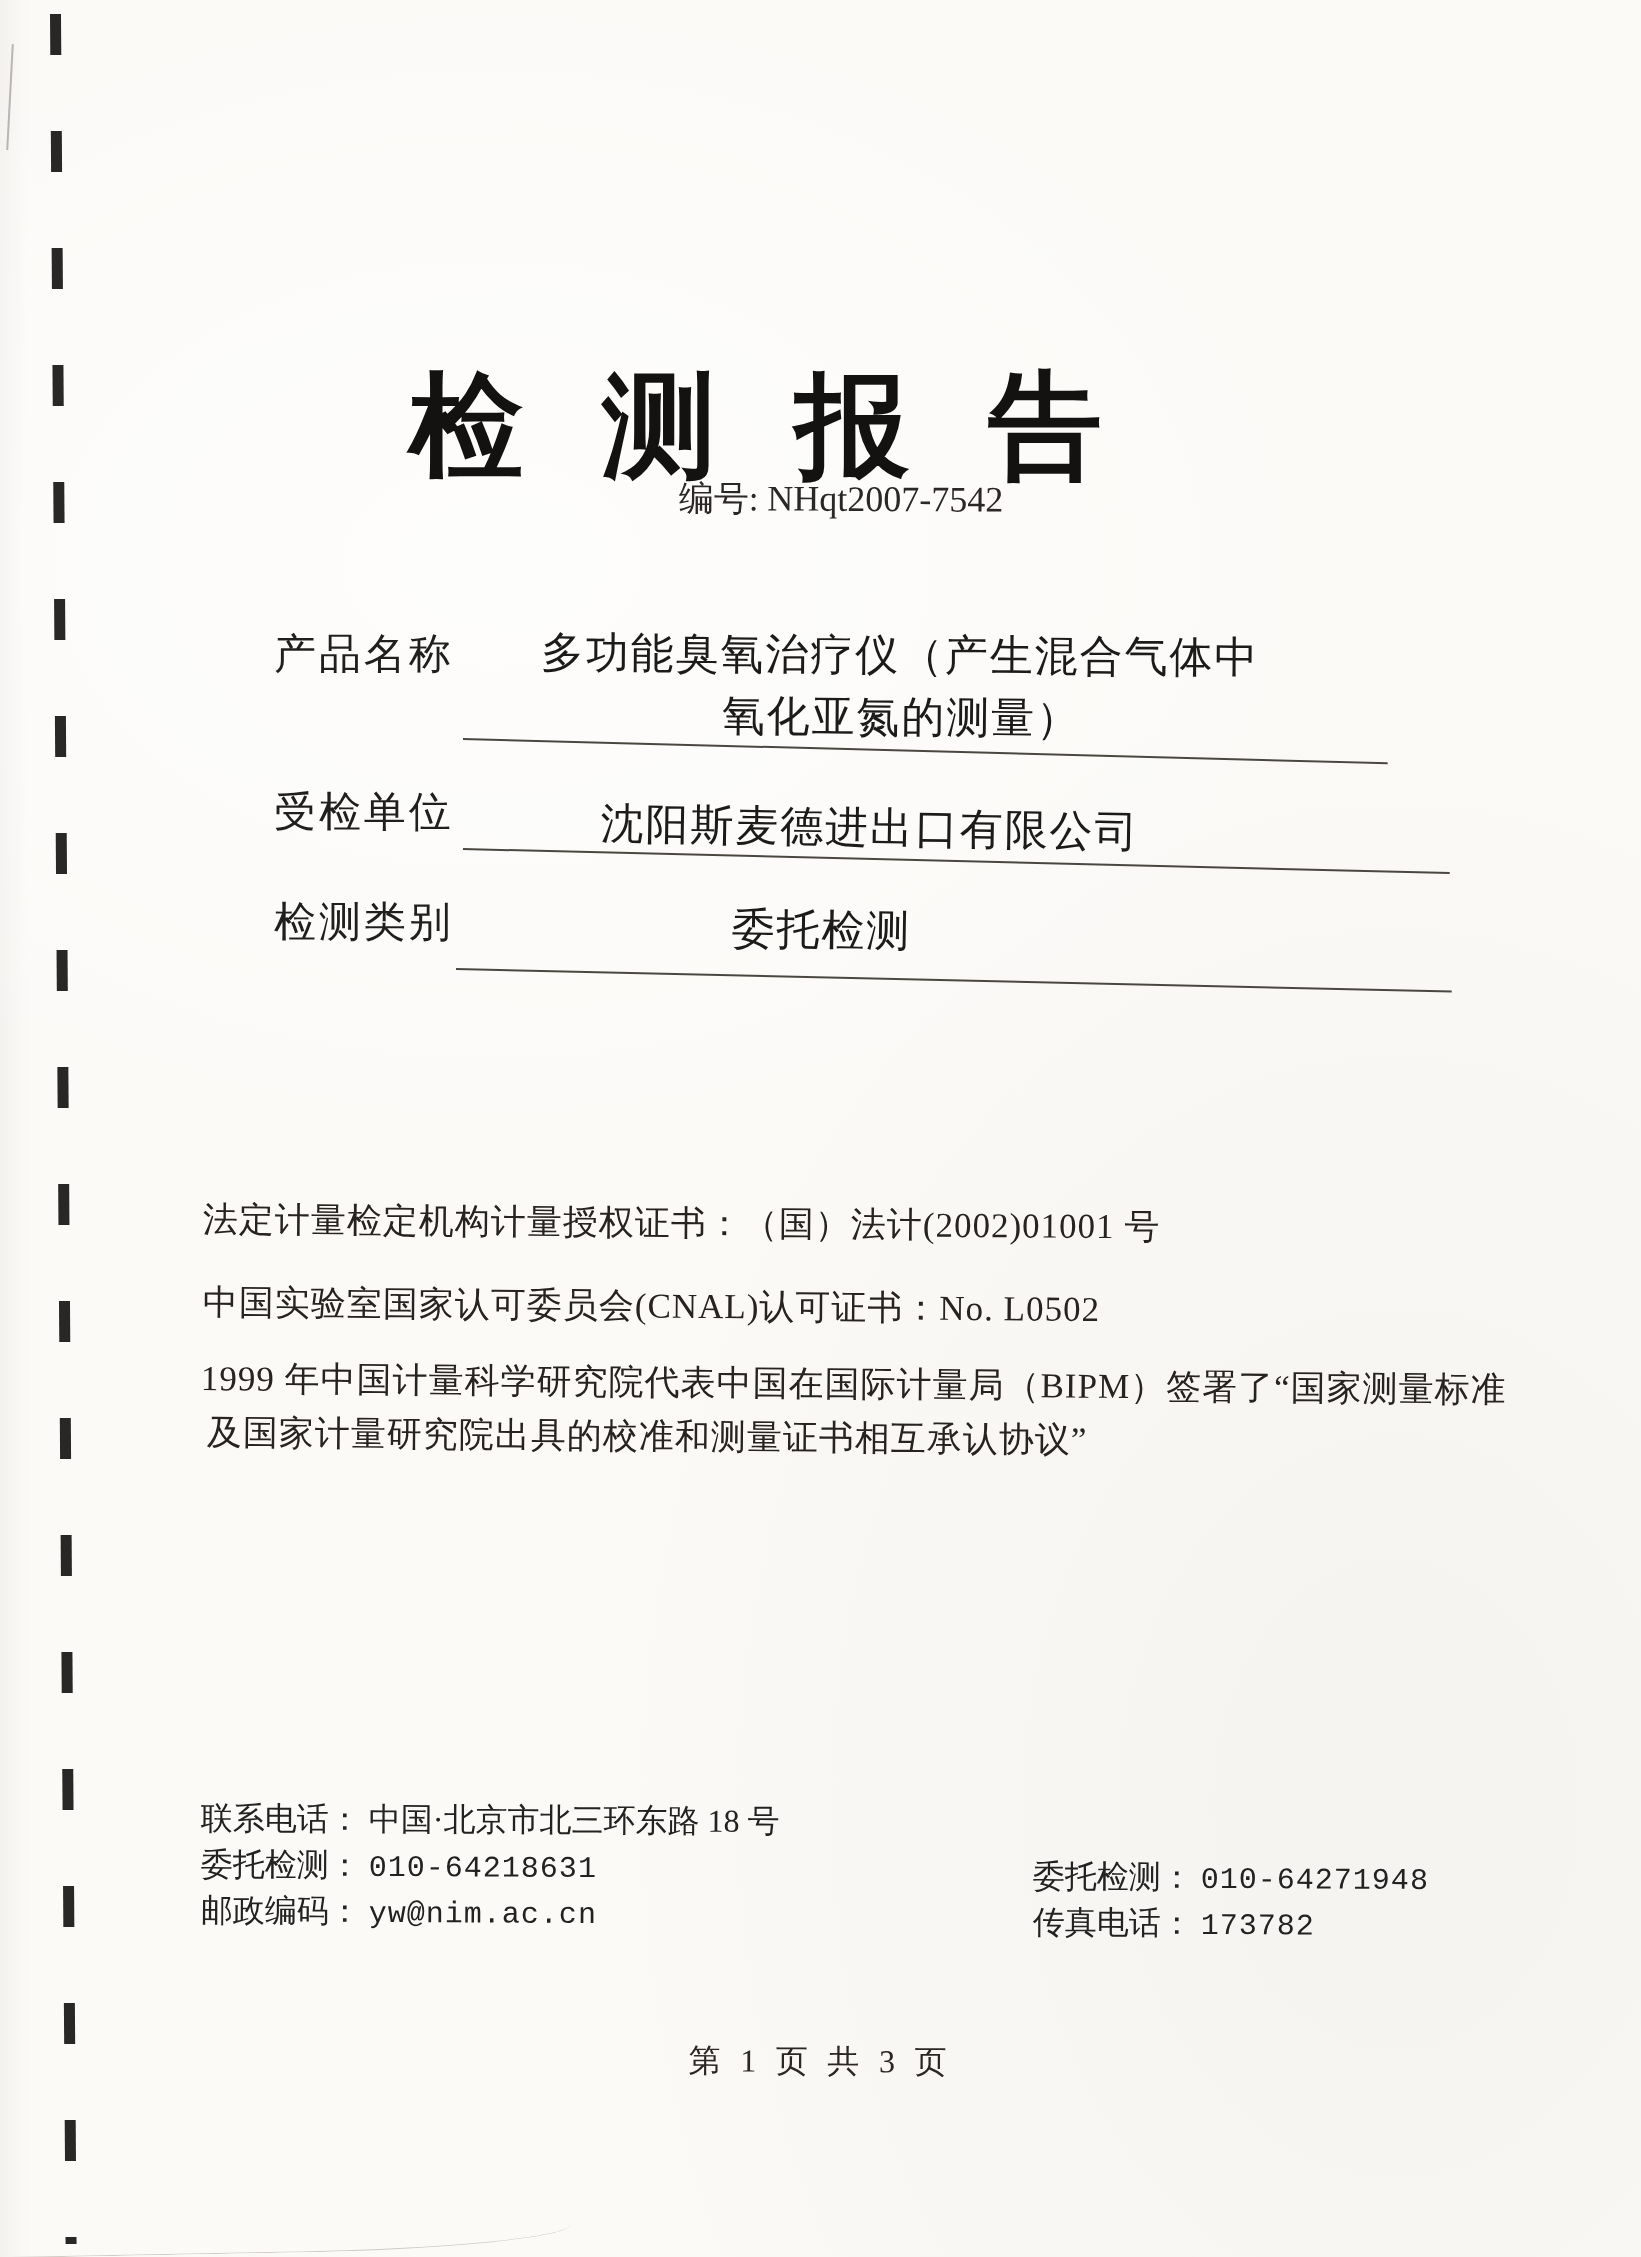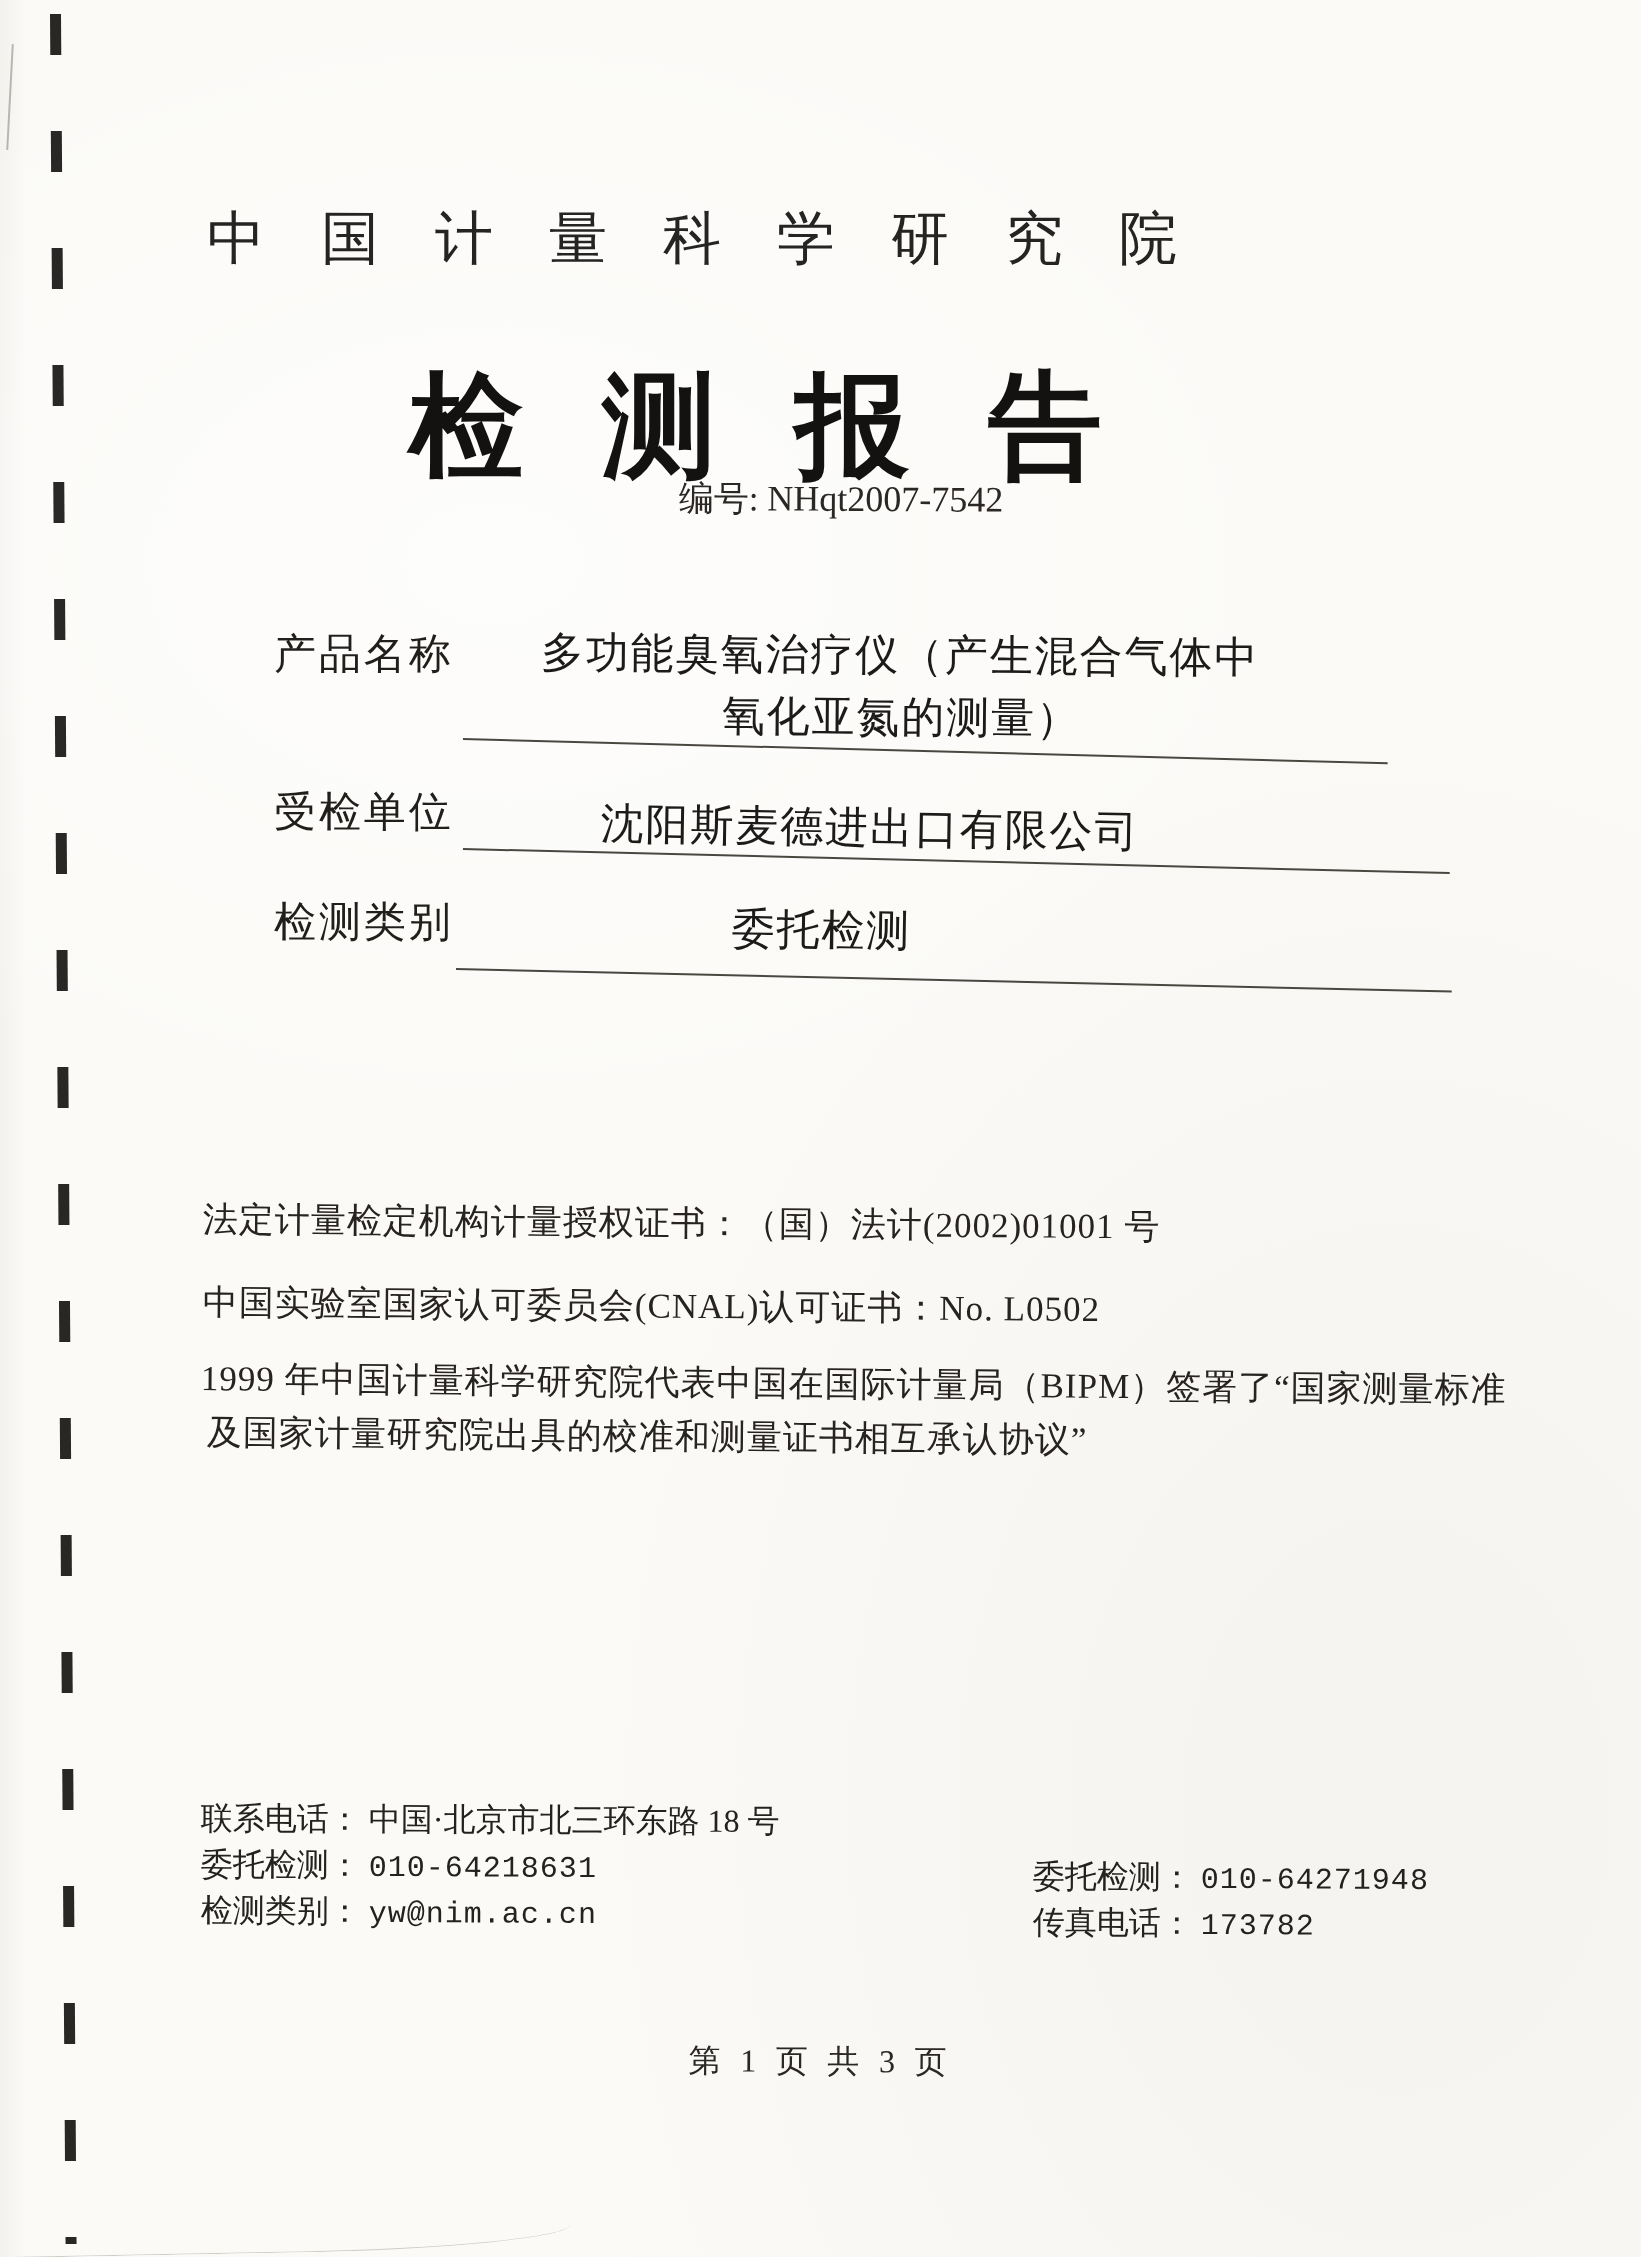--- a/index.html
+++ b/index.html
@@ -50,21 +50,20 @@
 </style>
 </head>
 <body>
 
 <div class="page">
 
   <div class="binding"></div>
   <div class="edge-artifact"></div>
   <div class="page-curl"></div>
 
-  <div class="abs institute-name">中国计量科学研究院</div>
 
 
   <div class="abs report-title">检测报告</div>
   <div class="abs report-no">
     <span>编号:</span>
     <span class="num">NHqt2007-7542</span>
   </div>
 
   <div class="abs field-label" style="top:630px;text-align:right;">产品名称</div>
   <div class="abs field-value" style="top:628px; left:541px; transform:rotate(.4deg);">多功能臭氧治疗仪（产生混合气体中</div>
@@ -87,21 +86,21 @@
 
   <div class="abs contact-line" style="top:1800px; left:201px;">
     <span>联系电话：</span>
     <span class="cjkval">中国·北京市北三环东路 18 号</span>
   </div>
   <div class="abs contact-line" style="top:1846px; left:201px;">
     <span>委托检测：</span>
     <span class="val">010-64218631</span>
   </div>
   <div class="abs contact-line" style="top:1892px; left:201px;">
-    <span>检测类别：</span>
+    <span>邮政编码：</span>
     <span class="val">yw@nim.ac.cn</span>
   </div>
 
   <div class="abs contact-line" style="top:1858px; left:1033px;">
     <span>委托检测：</span>
     <span class="val">010-64271948</span>
   </div>
   <div class="abs contact-line" style="top:1904px; left:1033px;">
     <span>传真电话：</span>
     <span class="val">173782</span>

